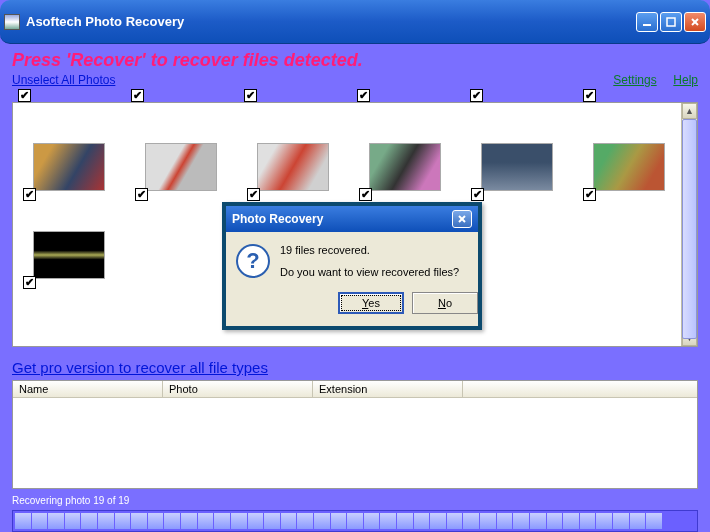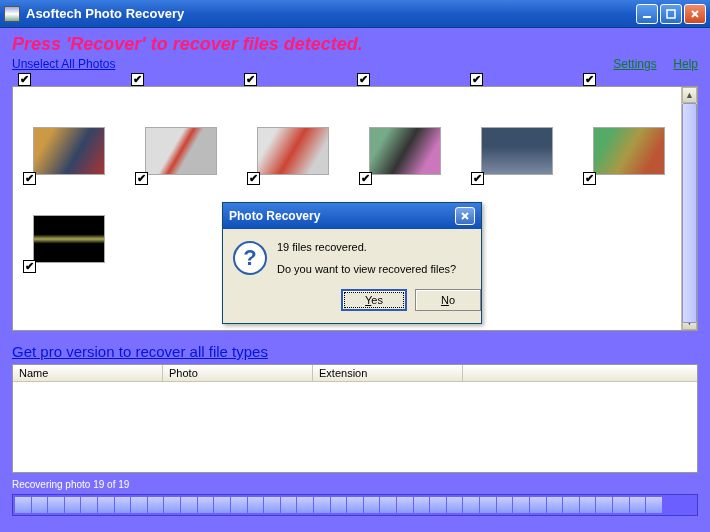--- a/index.html
+++ b/index.html
@@ -7,28 +7,29 @@
     font-family: Tahoma, Arial, sans-serif;
     font-size: 11px;
     background: #7a6fff;
     width: 710px;
     height: 532px;
     overflow: hidden;
     position: relative;
   }
   .titlebar {
     background: linear-gradient(to bottom, #3a7de0 0%, #1c5bc7 50%, #0e4fb8 100%);
-    height: 28px;
+    height: 44px;
     display: flex;
     align-items: center;
     padding: 0 4px;
     color: #fff;
     font-weight: bold;
     font-size: 13px;
     border-bottom: 1px solid #0a3a8a;
+    border-radius: 10px;
   }
   .titlebar .app-icon {
     width: 16px; height: 16px; margin-right: 6px;
     background: linear-gradient(to bottom,#9ad 0%, #fff 50%, #7a9 100%);
     border: 1px solid #555;
   }
   .titlebar .title-text { flex: 1; }
   .win-btns { display: flex; gap: 2px; }
   .win-btn {
     width: 22px; height: 20px; border: 1px solid #fff; border-radius: 3px;
@@ -112,21 +113,21 @@
     border:1px solid #3f3ad0; height: 22px; margin-top:4px;
     background:#6b60ff; display:flex; padding:2px; gap:1px;
   }
   .seg { flex:1; background: linear-gradient(#c8cfff,#8b9aff);}
   .seg.off{background:transparent;}
   .dialog {
     position:absolute;
     left: 222px; top: 202px;
     width: 260px;
     background:#ece9d8;
-    border:1px solid #0c4a6e;
+    border:4px solid #0c4a6e;
     box-shadow: 2px 2px 4px rgba(0,0,0,.3);
   }
   .dlg-title {
     background: linear-gradient(to bottom,#3a7de0,#0e4fb8);
     color:#fff; font-weight:bold; font-size:12px;
     padding:4px 6px;
     display:flex; justify-content:space-between; align-items:center;
   }
   .dlg-close{
     width:20px;height:18px;border:1px solid #fff;border-radius:3px;

